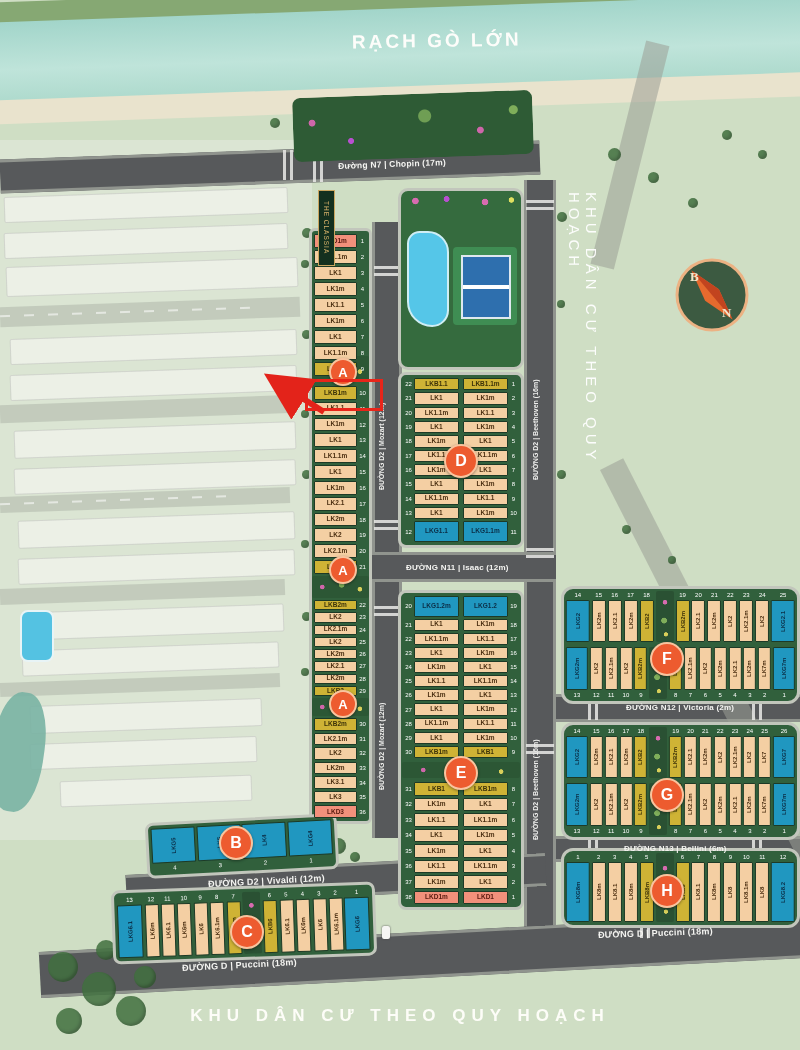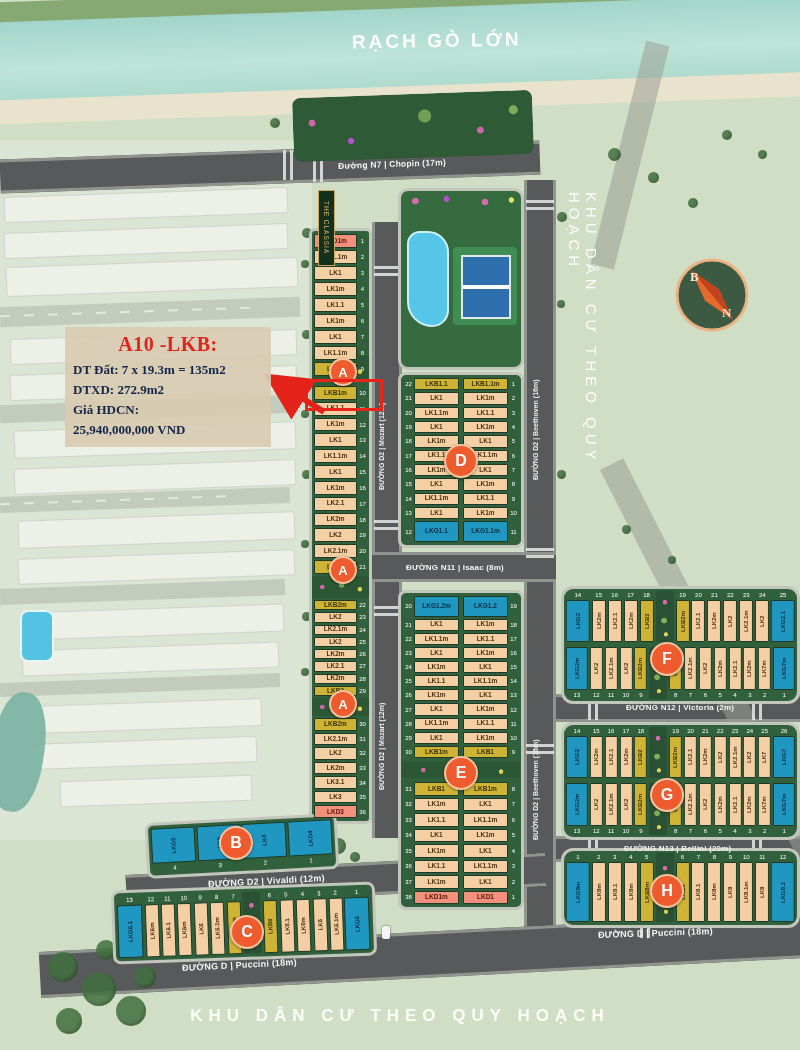--- a/index.html
+++ b/index.html
@@ -972,23 +972,23 @@
   <div class="tree" style="left:134px;top:966px;width:22px;height:22px;"></div>
   <div class="tree" style="left:96px;top:940px;width:20px;height:20px;"></div>
   <div class="car" style="left:382px;top:926px;width:8px;height:13px;"></div>
   <div class="car" style="left:784px;top:904px;width:8px;height:13px;"></div>
 
   <div class="roadlabel" style="left:338px;top:159px;transform:rotate(-2deg);font-size:8.5px;">Đường N7 | Chopin (17m)</div>
   <div class="vlabel" style="left:378px;top:350px;height:140px;">ĐƯỜNG D2 | Mozart (12m)</div>
   <div class="vlabel" style="left:378px;top:640px;height:150px;">ĐƯỜNG D2 | Mozart (12m)</div>
   <div class="vlabel" style="left:532px;top:320px;height:160px;">ĐƯỜNG D2 | Beethoven (16m)</div>
   <div class="vlabel" style="left:532px;top:680px;height:160px;">ĐƯỜNG D2 | Beethoven (16m)</div>
-  <div class="roadlabel" style="left:406px;top:563px;">ĐƯỜNG N11 | Isaac (8m)</div>
+  <div class="roadlabel" style="left:406px;top:563px;">ĐƯỜNG N11 | Isaac (12m)</div>
   <div class="roadlabel" style="left:626px;top:703px;">ĐƯỜNG N12 | Victoria (2m)</div>
-  <div class="roadlabel" style="left:624px;top:844px;">ĐƯỜNG N13 | Bellini (20m)</div>
+  <div class="roadlabel" style="left:624px;top:844px;">ĐƯỜNG N13 | Bellini (6m)</div>
   <div class="roadlabel" style="left:208px;top:876px;transform:rotate(-3deg);font-size:9px;">ĐƯỜNG D2 | Vivaldi (12m)</div>
   <div class="roadlabel" style="left:182px;top:960px;transform:rotate(-3deg);font-size:9px;">ĐƯỜNG D | Puccini (18m)</div>
   <div class="roadlabel" style="left:598px;top:928px;transform:rotate(-2deg);font-size:9px;">ĐƯỜNG D | Puccini (18m)</div>
 
   <div class="sign">THE CLASSIA</div>
   <div class="zone-label-r" style="left:566px;top:192px;height:320px;">KHU DÂN CƯ THEO QUY HOẠCH</div>
   <div class="zone-label-b" style="top:1006px;">KHU DÂN CƯ THEO QUY HOẠCH</div>
 
   <div class="compass">
     <svg width="76" height="76" viewBox="0 0 76 76">
@@ -1004,21 +1004,14 @@
 
   <div class="hl" style="left:305px;top:379px;width:72px;height:26px;"></div>
   <svg class="arr" width="80" height="60" style="left:256px;top:364px;">
     <defs>
       <marker id="ah" markerWidth="8" markerHeight="8" refX="6" refY="4" orient="auto">
         <path d="M0,0 L8,4 L0,8 z" fill="#e3231a"></path>
       </marker>
     </defs>
     <line x1="68" y1="48" x2="18" y2="16" stroke="#e3231a" stroke-width="6" marker-end="url(#ah)"></line>
   </svg>
-  <div class="note">
-    <div class="ttl">A10 -LKB:</div>
-    <div class="ln">DT Đất: 7 x 19.3m = 135m2</div>
-    <div class="ln">DTXD: 272.9m2</div>
-    <div class="ln">Giá HDCN:</div>
-    <div class="ln">25,940,000,000 VND</div>
-  </div>
 
 </div>
 
 </body></html>

